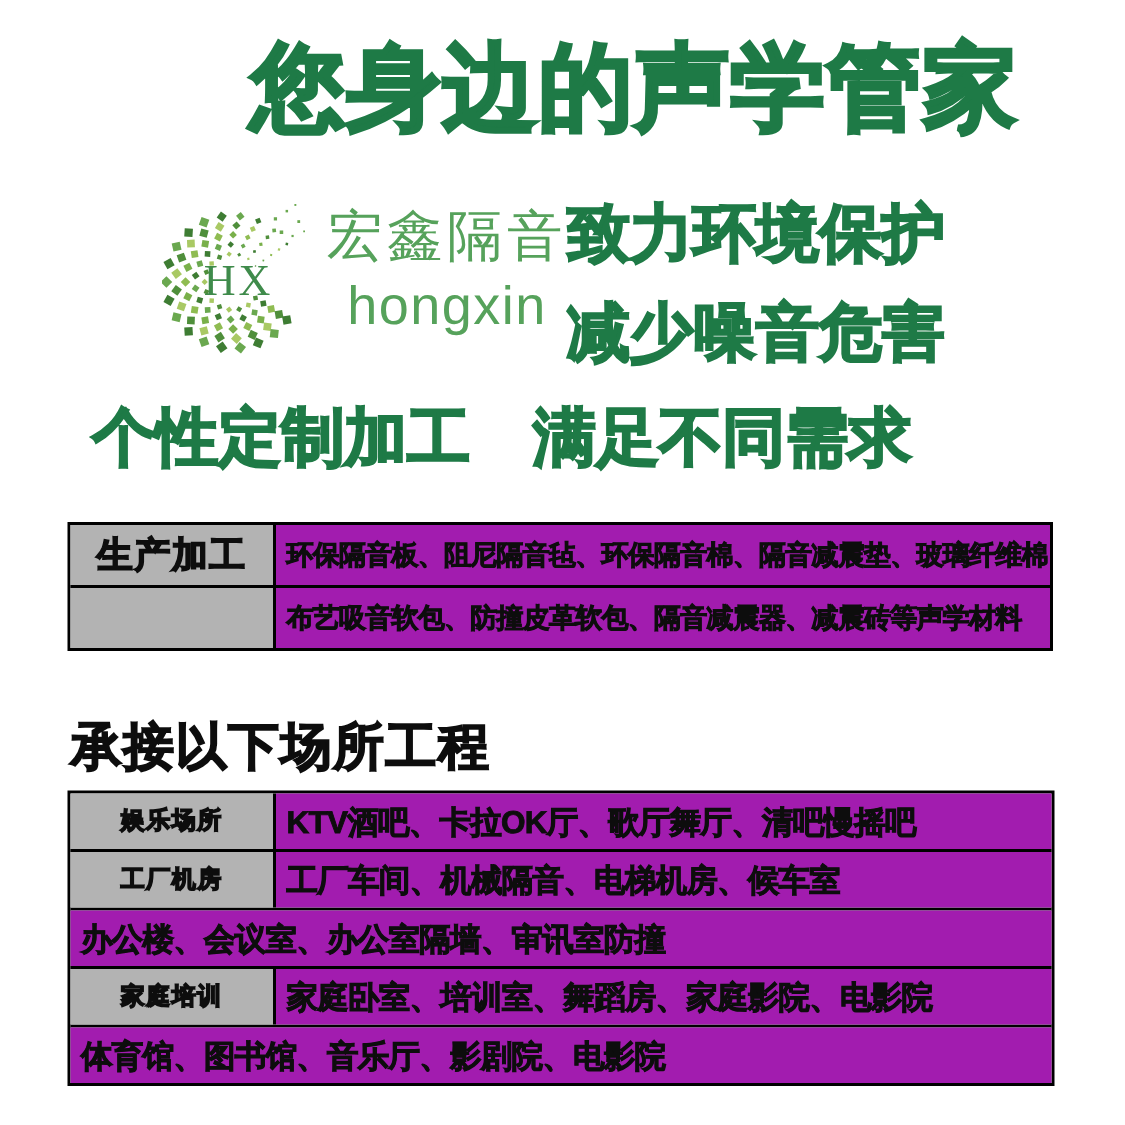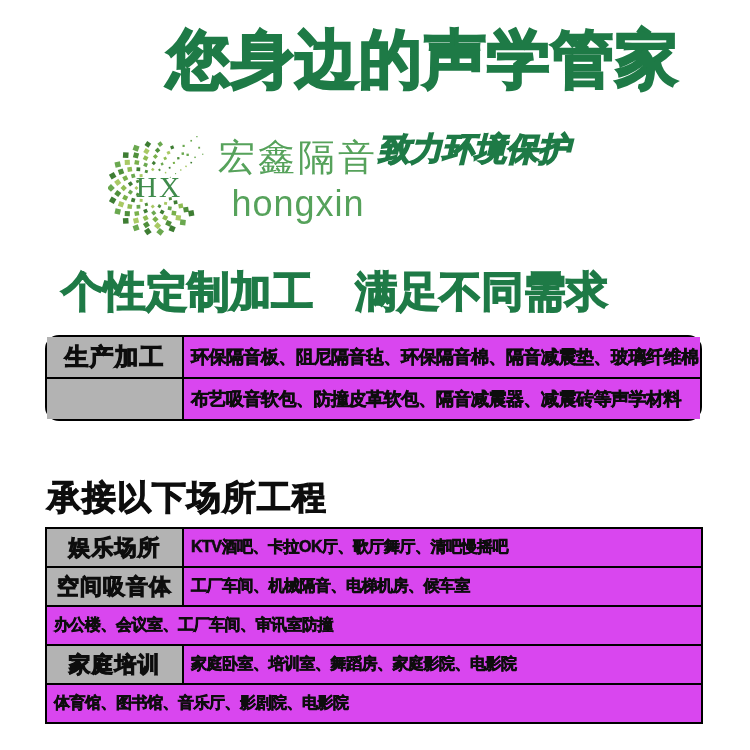--- a/index.html
+++ b/index.html
@@ -20,53 +20,53 @@
     font-weight:900;
     margin-left:48px;
   }
   .logo-wrap{position:absolute;left:108px;top:126px;width:102px;height:122px;}
   .brand-names{
     position:absolute;left:214px;top:136px;width:168px;text-align:center;
     color:#56a25b;
   }
   .brand-cn{font-size:37px;letter-spacing:3px;font-weight:500;line-height:1.2;}
   .brand-en{font-size:36px;font-weight:500;line-height:1.1;margin-top:4px;letter-spacing:1px;}
-  .slogan1{position:absolute;left:378px;top:128px;font-size:32px;font-style:italic;}
+  .slogan1{position:absolute;left:378px;top:128px;font-size:42px;}
   .slogan2{position:absolute;left:378px;top:194px;font-size:42px;}
   .custom-line{
     position:absolute;top:264px;left:0;width:669px;text-align:center;
     font-size:42px;white-space:pre;
   }
   .tbl{
     position:absolute;left:45px;width:657px;
     border:2px solid #000;box-sizing:border-box;
     color:#0d0d0d;
   }
   .tbl .row{display:flex;border-top:2px solid #000;}
   .tbl .row:first-child{border-top:none;}
   .hcell{
     width:137px;flex:0 0 137px;background:#b3b3b3;
     display:flex;align-items:center;justify-content:center;
     border-right:2px solid #000;box-sizing:border-box;
     font-weight:900;-webkit-text-stroke:1px currentColor;
   }
   .ccell{
     flex:1;display:flex;align-items:center;
-    padding-left:7px;background:#d946ef;
+    padding-left:7px;background:#a21caf;
     font-weight:900;-webkit-text-stroke:0.6px currentColor;
     white-space:nowrap;overflow:hidden;
   }
-  .tbl1{top:335px;border-radius:14px;}
+  .tbl1{top:348px;}
   .tbl1 .row{height:40px;}
   .tbl1 .hcell{font-size:24px;letter-spacing:1px;}
   .tbl1 .ccell{font-size:18px;letter-spacing:-0.5px;}
   .tbl2{top:527px;width:658px;}
   .tbl2 .row{height:37px;}
-  .tbl2 .hcell{font-size:22px;letter-spacing:1px;}
-  .tbl2 .ccell{font-size:16px;letter-spacing:-0.5px;}
+  .tbl2 .hcell{font-size:16px;letter-spacing:1px;}
+  .tbl2 .ccell{font-size:21px;letter-spacing:-0.5px;}
   .sec-heading{
     position:absolute;left:47px;top:475px;
     font-size:34px;color:#0d0d0d;font-weight:900;
     -webkit-text-stroke:1.1px currentColor;letter-spacing:1px;
   }
   .hx-text{
     font-family:"Liberation Serif", serif;
     font-size:30px;fill:#3f8b4b;letter-spacing:2px;
   }
 </style>
@@ -176,20 +176,21 @@
       <text class="hx-text" x="52" y="71" text-anchor="middle">HX</text>
     </svg>
   </div>
 
   <div class="brand-names">
     <div class="brand-cn">宏鑫隔音</div>
     <div class="brand-en">hongxin</div>
   </div>
 
   <div class="slogan1 green heavy">致力环境保护</div>
+  <div class="slogan2 green heavy">减少噪音危害</div>
 
   <div class="custom-line green heavy">个性定制加工　满足不同需求</div>
 
   <div class="tbl tbl1">
     <div class="row">
       <div class="hcell">生产加工</div>
       <div class="ccell">环保隔音板、阻尼隔音毡、环保隔音棉、隔音减震垫、玻璃纤维棉</div>
     </div>
     <div class="row">
       <div class="hcell"></div>
@@ -198,25 +199,25 @@
   </div>
 
   <div class="sec-heading">承接以下场所工程</div>
 
   <div class="tbl tbl2">
     <div class="row">
       <div class="hcell">娱乐场所</div>
       <div class="ccell">KTV酒吧、卡拉OK厅、歌厅舞厅、清吧慢摇吧</div>
     </div>
     <div class="row">
-      <div class="hcell">空间吸音体</div>
+      <div class="hcell">工厂机房</div>
       <div class="ccell">工厂车间、机械隔音、电梯机房、候车室</div>
     </div>
     <div class="row">
-      <div class="ccell">办公楼、会议室、工厂车间、审讯室防撞</div>
+      <div class="ccell">办公楼、会议室、办公室隔墙、审讯室防撞</div>
     </div>
     <div class="row">
       <div class="hcell">家庭培训</div>
       <div class="ccell">家庭卧室、培训室、舞蹈房、家庭影院、电影院</div>
     </div>
     <div class="row">
       <div class="ccell">体育馆、图书馆、音乐厅、影剧院、电影院</div>
     </div>
   </div>
 

